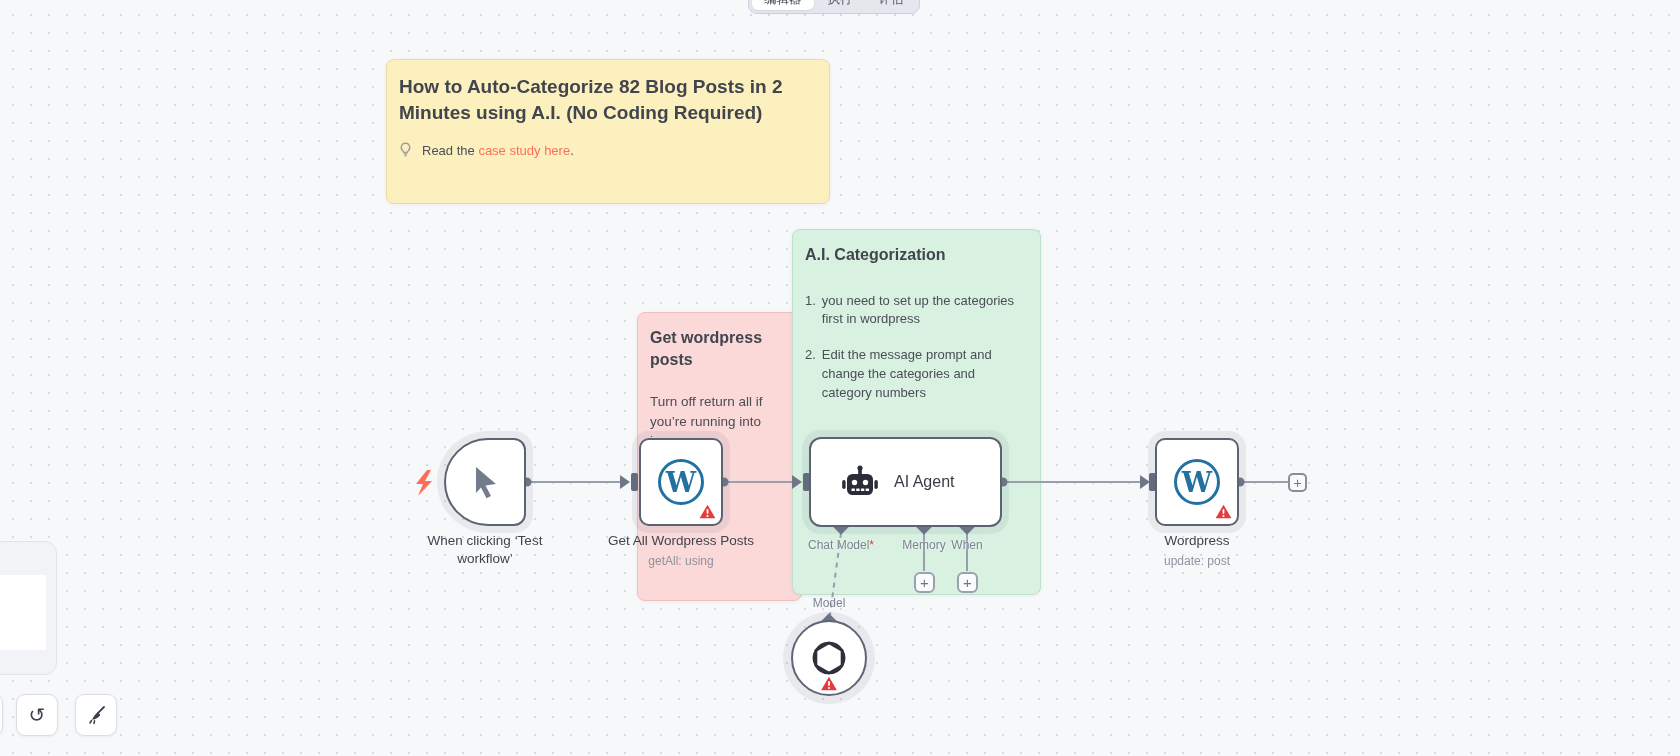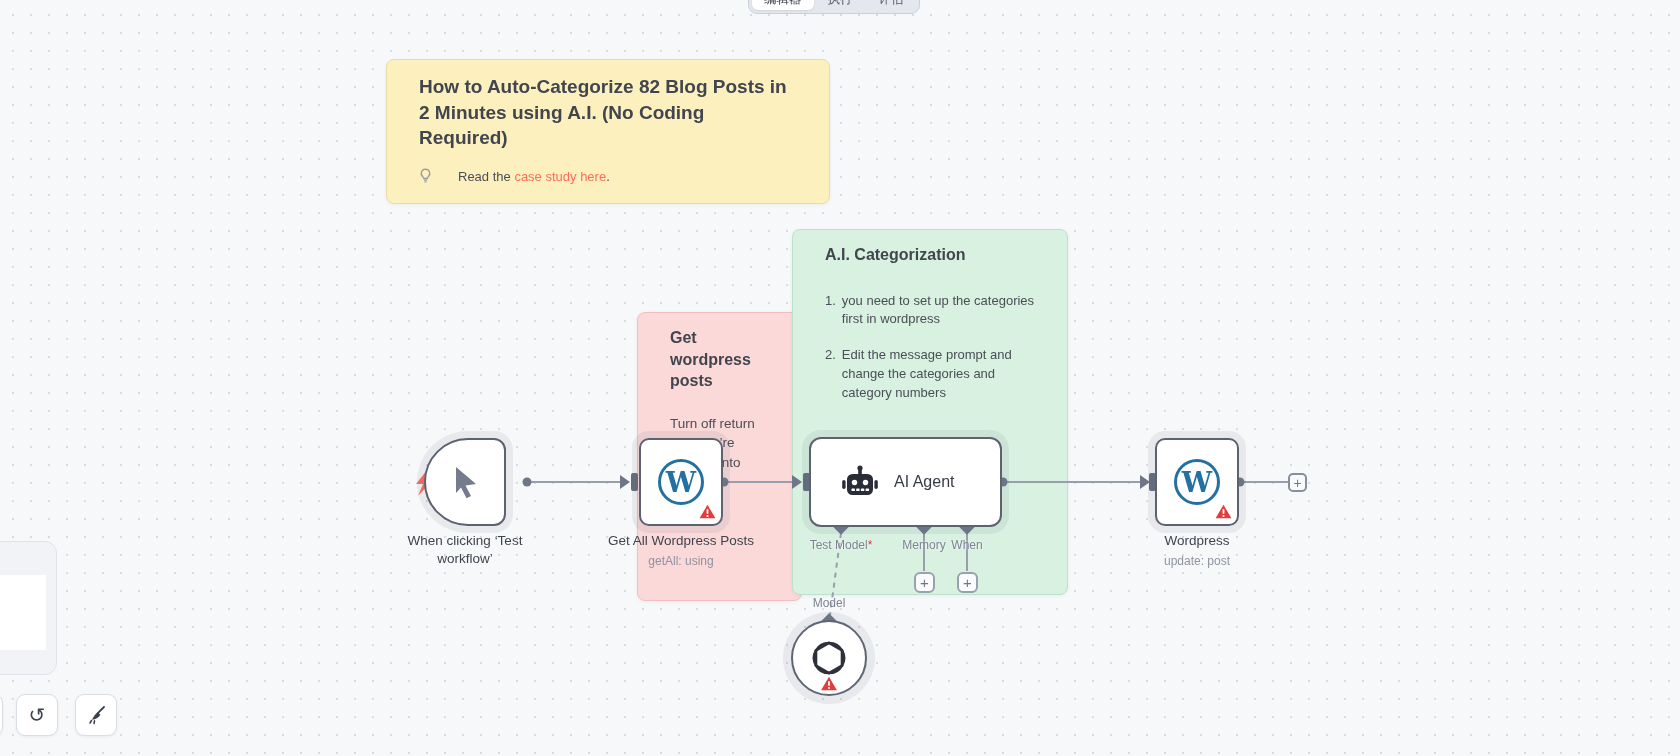--- a/index.html
+++ b/index.html
@@ -19,29 +19,29 @@
     background:#e4e7ee;border:1px solid #cad0db;border-radius:9px;
     display:flex;align-items:center;padding:3px;gap:2px;box-sizing:border-box;
   }
   .tab{
     padding:3px 12px;font-size:12.5px;color:#555b66;border-radius:6px;
     white-space:nowrap;line-height:16px;
   }
   .tab.active{background:#ffffff;box-shadow:0 1px 2px rgba(0,0,0,.08);color:#41454e;}
   
   .sticky{position:absolute;border-radius:8px;box-sizing:border-box;
-    padding:14px 32px;box-shadow:0 1px 4px rgba(0,0,0,.05);}
+    padding:14px 12px;box-shadow:0 1px 4px rgba(0,0,0,.05);}
   .sticky-yellow{background:#fdf0bf;border:1px solid #e9dda6;}
   .sticky-red{background:#fbd9d8;border:1px solid #f2bfbe;}
   .sticky-green{background:#d9f1e1;border:1px solid #bce2cb;}
   .sticky-blue{background:#dcebf8;border:1px solid #c5dbee;}
   .sticky h2{margin:0;font-size:16px;font-weight:700;color:#41454e;line-height:1.35;}
   .sticky-yellow h2{font-size:19px;}
   .sticky .body-text{margin-top:22px;font-size:13.5px;color:#4a4e57;line-height:1.45;}
-  .note-row{display:flex;align-items:flex-start;gap:26px;margin-top:17px;
+  .note-row{display:flex;align-items:flex-start;gap:10px;margin-top:17px;
     font-size:13px;color:#4a4e57;line-height:1.4;}
   .note-row .ico{flex:0 0 auto;margin-top:0px;}
   .link{color:#ff6d5a;text-decoration:none;cursor:pointer;}
   .olist{margin-top:26px;font-size:13px;color:#4a4e57;line-height:1.45;}
   .olist .li{display:flex;gap:6px;margin-bottom:17px;}
   .olist .marker{flex:0 0 auto;}
   
   .node{
     position:absolute;background:#fff;border:2px solid #5b6270;border-radius:10px;
     box-shadow:0 0 0 7px rgba(95,105,125,0.10);
@@ -129,21 +129,21 @@
         <span>Read the </span><a class="link">case study here</a><span>.</span>
       </span>
     </div>
   </div>
 
   <div class="sticky sticky-red" style="left:597px;top:312px;width:165px;height:289px;margin-left:40px;">
     <h2>Get wordpress posts</h2>
     <div class="body-text">Turn off return all if you’re running into issues.</div>
   </div>
 
-  <div class="sticky sticky-green" style="left:792px;top:229px;width:276px;height:366px;">
+  <div class="sticky sticky-green" style="left:792px;top:229px;width:249px;height:366px;">
     <h2>A.I. Categorization</h2>
     <div class="olist">
       <div class="li">
         <span class="marker">1.</span>
         <span>you need to set up the categories first in wordpress</span>
       </div>
       <div class="li">
         <span class="marker">2.</span>
         <span>Edit the message prompt and change the categories and category numbers</span>
       </div>
@@ -184,21 +184,21 @@
     <g fill="#6e7687">
       <rect x="835.5" y="521.5" width="11" height="11" transform="rotate(45 841 527)"></rect>
       <rect x="918.5" y="521.5" width="11" height="11" transform="rotate(45 924 527)"></rect>
       <rect x="961.5" y="521.5" width="11" height="11" transform="rotate(45 967 527)"></rect>
       <rect x="823.5" y="615.5" width="11" height="11" transform="rotate(45 829 621)"></rect>
     </g>
 
     <path d="M427 470 L416 484 h7 l-5 12 L432 481 h-7 l6 -11 Z" fill="#ff6d5a"></path>
   </svg>
 
-  <div class="node node-trigger" style="left:424px;top:438px;width:82px;height:88px;">
+  <div class="node node-trigger" style="left:444px;top:438px;width:82px;height:88px;">
     <span>
       <svg width="34" height="36" viewBox="0 0 34 36" fill="#737b8d">
         <path d="M8 3 L28 20 L17.5 21.5 L23 32 L18.5 34.3 L13 23.5 L8 29 Z"></path>
       </svg>
     </span>
     <div class="node-label" style="top:100%;margin-top:8px;left:50%;transform:translateX(-50%);width:136px;">When clicking ‘Test workflow’</div>
   </div>
 
   <div class="node" style="left:639px;top:438px;width:84px;height:88px;">
     <div class="wp-logo">W</div>
@@ -232,21 +232,21 @@
           <rect x="17.2" y="24.5" width="3.4" height="2.6" rx="0.6"></rect>
           <rect x="21.9" y="24.5" width="3.4" height="2.6" rx="0.6"></rect>
           <rect x="26.6" y="24.5" width="3.4" height="2.6" rx="0.6"></rect>
         </g>
       </svg>
     </span>
     <span class="agent-title">AI Agent</span>
   </div>
 
   <div class="port-label" style="left:841px;top:538px;">
-    <span>Test Model</span><span class="required">*</span>
+    <span>Chat Model</span><span class="required">*</span>
   </div>
   <div class="port-label" style="left:924px;top:538px;">
     <span>Memory</span>
   </div>
   <div class="port-label" style="left:967px;top:538px;">
     <span>When</span>
   </div>
 
   <div class="port-plus" style="left:914px;top:572px;">+</div>
   <div class="port-plus" style="left:957px;top:572px;">+</div>

